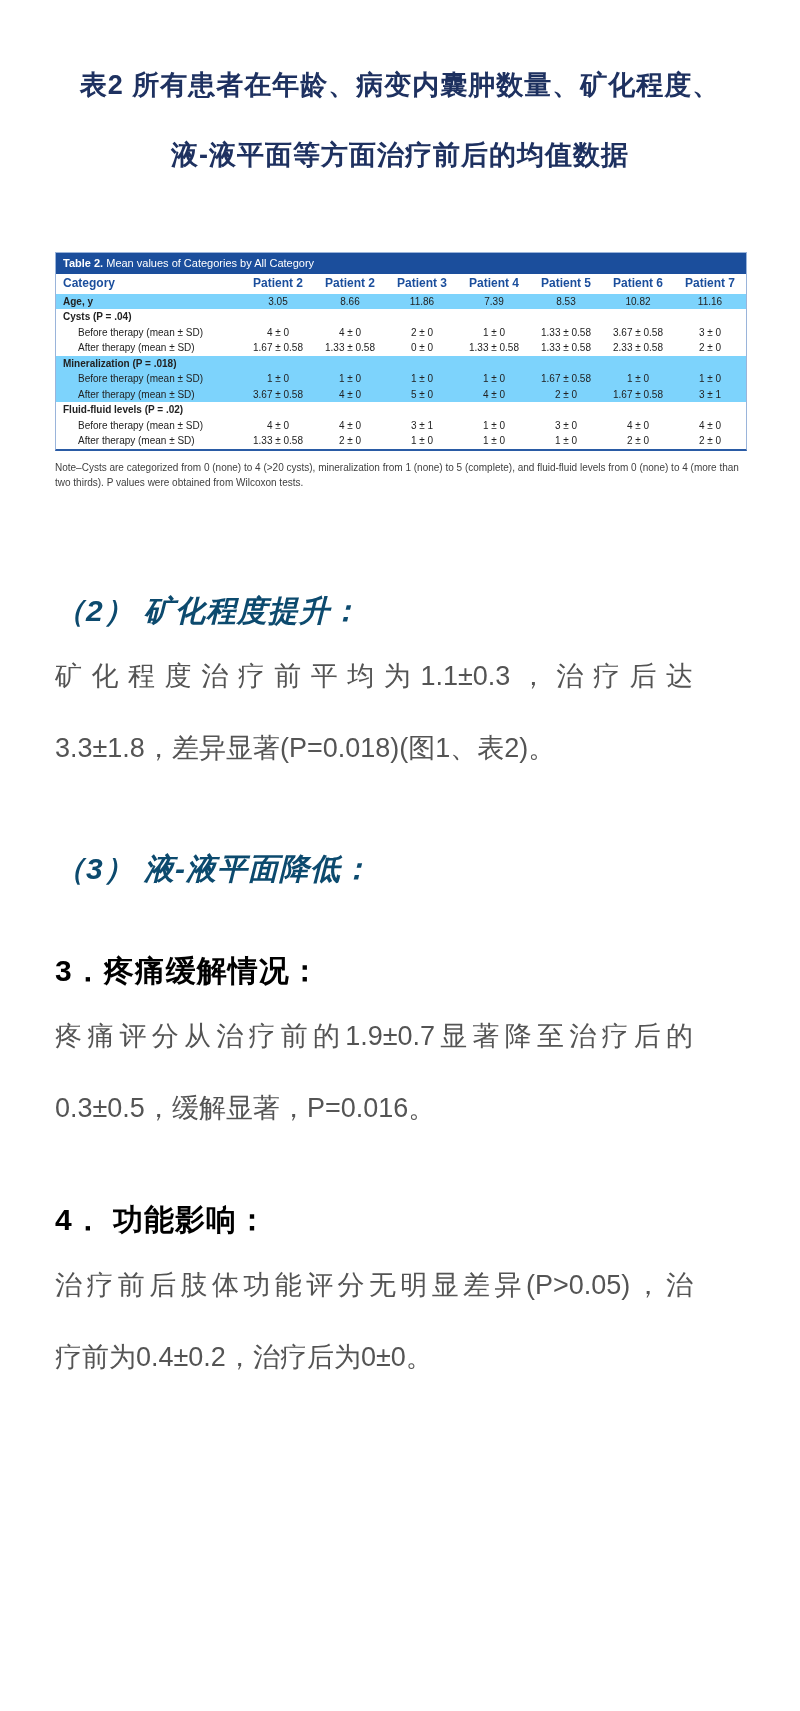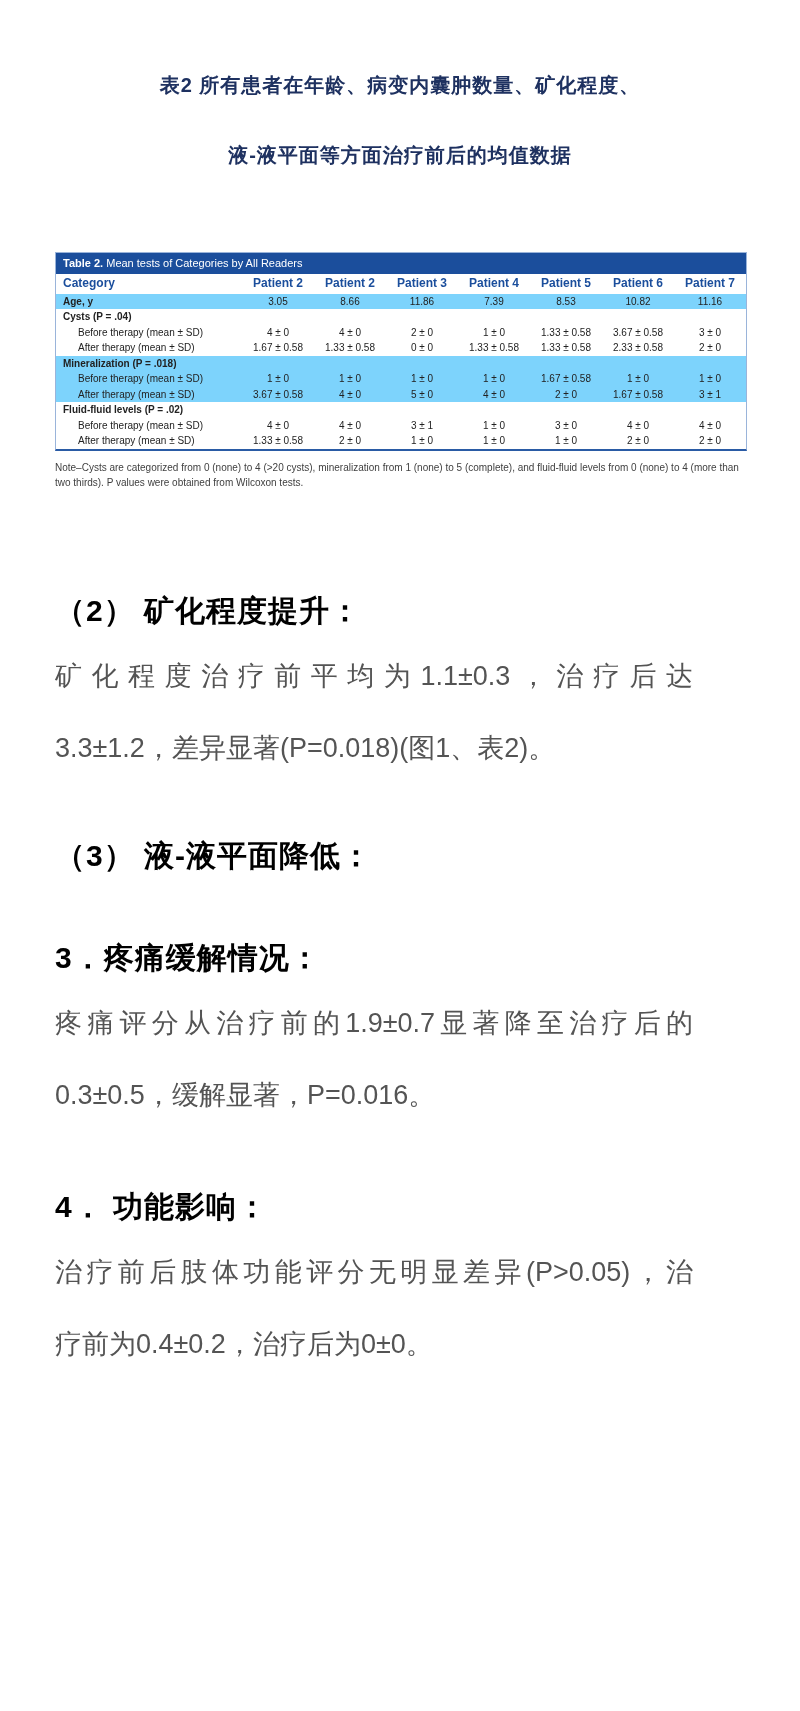--- a/index.html
+++ b/index.html
@@ -1,21 +1,21 @@
 <!DOCTYPE html>
 <html><head>
 <meta charset="utf-8">
 <style>
   html,body{margin:0;padding:0;background:#fff;}
   .page{position:relative;width:800px;height:1711px;background:#ffffff;overflow:hidden;
         font-family:"Liberation Sans",sans-serif;}
 
   
   .main-title{margin-top:50px;text-align:center;color:#1e3160;font-weight:700;
-              font-size:20px;letter-spacing:1px;}
+              font-size:27px;letter-spacing:1px;}
   .main-title .tline{line-height:70px;}
 
   
   .table-fig{margin:62px 0 0 55px;width:690px;border:1px solid #9ab4da;
              border-bottom:2px solid #2a5ba5;background:#fff;}
   .tbar{background:#1b4e9c;color:#ffffff;font-size:11px;padding:4px 7px;line-height:1.2;}
   .tbar .tb{font-weight:700;}
   table.datatable{width:100%;border-collapse:collapse;font-size:10px;color:#222;line-height:1.15;}
   table.datatable th{color:#1b4e9c;font-weight:700;padding:3px 3px;text-align:center;font-size:12px;}
   table.datatable th.cat{text-align:left;padding-left:7px;}
@@ -23,45 +23,45 @@
   table.datatable td.lab{text-align:left;padding-left:7px;}
   table.datatable td.ind{padding-left:22px;}
   .b{font-weight:700;}
   tr.shaded{background:#7dd3fc;}
 
   
   .note{margin:9px 0 0 55px;width:685px;font-size:10px;color:#3f3f3f;line-height:1.5;}
 
   
   .sec-h{margin-left:55px;font-size:30px;font-weight:700;line-height:42px;letter-spacing:1px;}
-  .sec-h.gray{color:#000000;}
+  .sec-h.gray{color:#0c4a6e;font-style:italic;}
   .sec-h.blue{color:#000000;}
   .para{margin-left:55px;width:638px;font-size:27px;color:#545454;}
   .para .line{line-height:72px;}
   .para .line.fill{text-align:justify;text-align-last:justify;}
 
   .mt-h2{margin-top:100px;}
   .mt-p{margin-top:8px;}
-  .mt-h3{margin-top:51px;}
+  .mt-h3{margin-top:64px;}
   .mt-hs3{margin-top:60px;}
   .mt-hs4{margin-top:55px;}
 </style>
 </head>
 <body>
 
 <div class="page">
 
   <div class="main-title">
     <div class="tline">表2 所有患者在年龄、病变内囊肿数量、矿化程度、</div>
     <div class="tline">液-液平面等方面治疗前后的均值数据</div>
   </div>
 
   <div class="table-fig">
     <div class="tbar">
-      <span class="tb">Table 2.</span><span> Mean tests of Categories by All Readers</span>
+      <span class="tb">Table 2.</span><span> Mean values of Categories by All Category</span>
     </div>
     <table class="datatable">
       <colgroup>
         <col style="width:186px">
           <col style="width:72px">
           <col style="width:72px">
           <col style="width:72px">
         <col style="width:72px">
           <col style="width:72px">
           <col style="width:72px">
@@ -164,21 +164,21 @@
         </tr>
       </tbody>
     </table>
   </div>
 
   <div class="note">Note–Cysts are categorized from 0 (none) to 4 (&gt;20 cysts), mineralization from 1 (none) to 5 (complete), and fluid-fluid levels from 0 (none) to 4 (more than two thirds). P values were obtained from Wilcoxon tests.</div>
 
   <div class="sec-h gray mt-h2">（2） 矿化程度提升：</div>
   <div class="para mt-p">
     <div class="line fill">矿化程度治疗前平均为1.1±0.3，治疗后达</div>
-    <div class="line">3.3±1.2，差异显著(P=0.018)(图1、表2)。</div>
+    <div class="line">3.3±1.8，差异显著(P=0.018)(图1、表2)。</div>
   </div>
 
   <div class="sec-h gray mt-h3">（3） 液-液平面降低：</div>
 
   <div class="sec-h blue mt-hs3">3．疼痛缓解情况：</div>
   <div class="para mt-p">
     <div class="line fill">疼痛评分从治疗前的1.9±0.7显著降至治疗后的</div>
     <div class="line">0.3±0.5，缓解显著，P=0.016。</div>
   </div>
 

